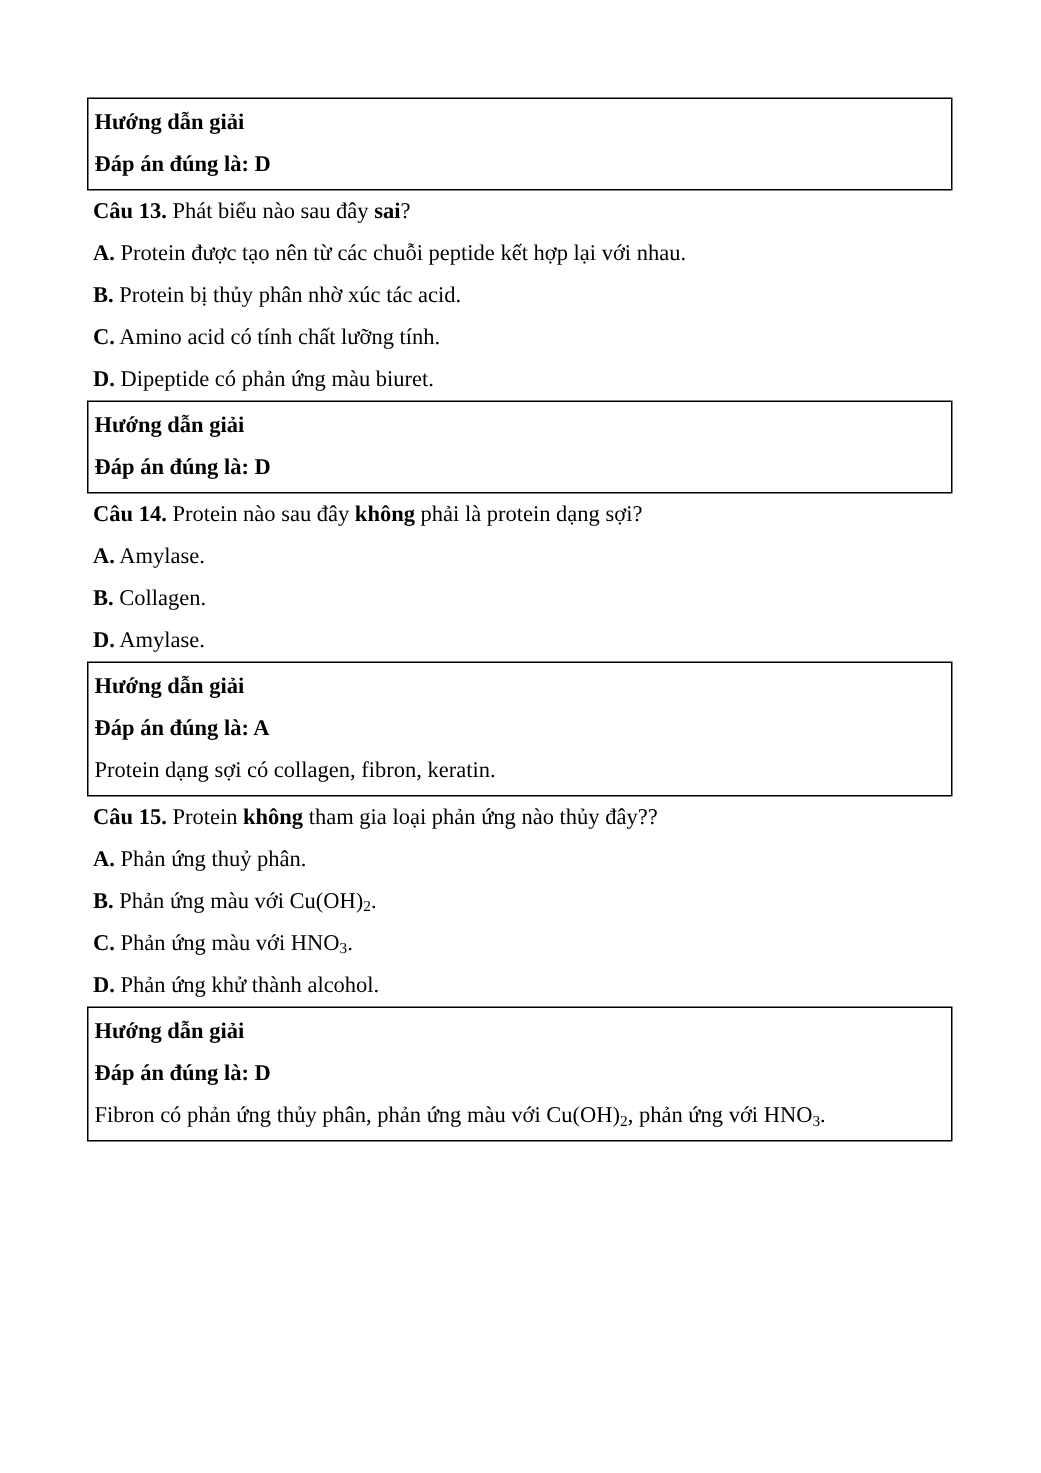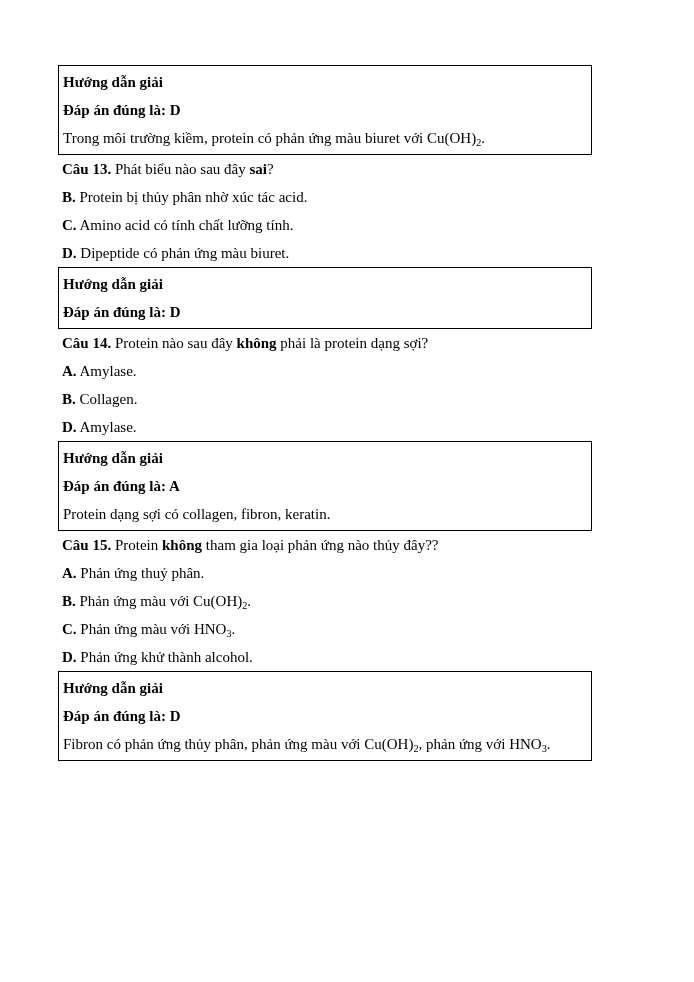--- a/index.html
+++ b/index.html
@@ -18,21 +18,21 @@
   .doc {
     padding-top: 65px;
     padding-left: 58px;
     width: 577px;
     box-sizing: content-box;
   }
   .solution-box {
     border: 1.5px solid #000000;
     padding: 2px 5px 2px 4px;
     box-sizing: border-box;
-    width: 534px;
+    width: 577px;
   }
   .question-block {
     padding: 0 5px 0 4px;
     box-sizing: border-box;
     width: 577px;
   }
   .line {
     margin: 0;
     line-height: 28px;
     white-space: normal;
@@ -47,24 +47,24 @@
   }
 </style>
 </head>
 <body>
 
 <div class="doc">
   <div>
       <div class="solution-box">
         <p class="line"><span class="b">Hướng dẫn giải</span></p>
         <p class="line"><span class="b">Đáp án đúng là: D</span></p>
-        <p class="line"><span>Trong môi trường kiềm, protein có phản ứng màu biuret với Cu(OH)</span><sub class="sub">2</sub><span>.</span></p>
       </div>
       <div class="question-block">
         <p class="line"><span class="b">Câu 13.</span><span> Phát biểu nào sau đây </span><span class="b">sai</span><span>?</span></p>
+        <p class="line"><span class="b">A.</span><span> Protein được tạo nên từ các chuỗi peptide kết hợp lại với nhau.</span></p>
         <p class="line"><span class="b">B.</span><span> Protein bị thủy phân nhờ xúc tác acid.</span></p>
         <p class="line"><span class="b">C.</span><span> Amino acid có tính chất lưỡng tính.</span></p>
         <p class="line"><span class="b">D.</span><span> Dipeptide có phản ứng màu biuret.</span></p>
       </div>
       <div class="solution-box">
         <p class="line"><span class="b">Hướng dẫn giải</span></p>
         <p class="line"><span class="b">Đáp án đúng là: D</span></p>
       </div>
       <div class="question-block">
         <p class="line"><span class="b">Câu 14.</span><span> Protein nào sau đây </span><span class="b">không</span><span> phải là protein dạng sợi?</span></p>

